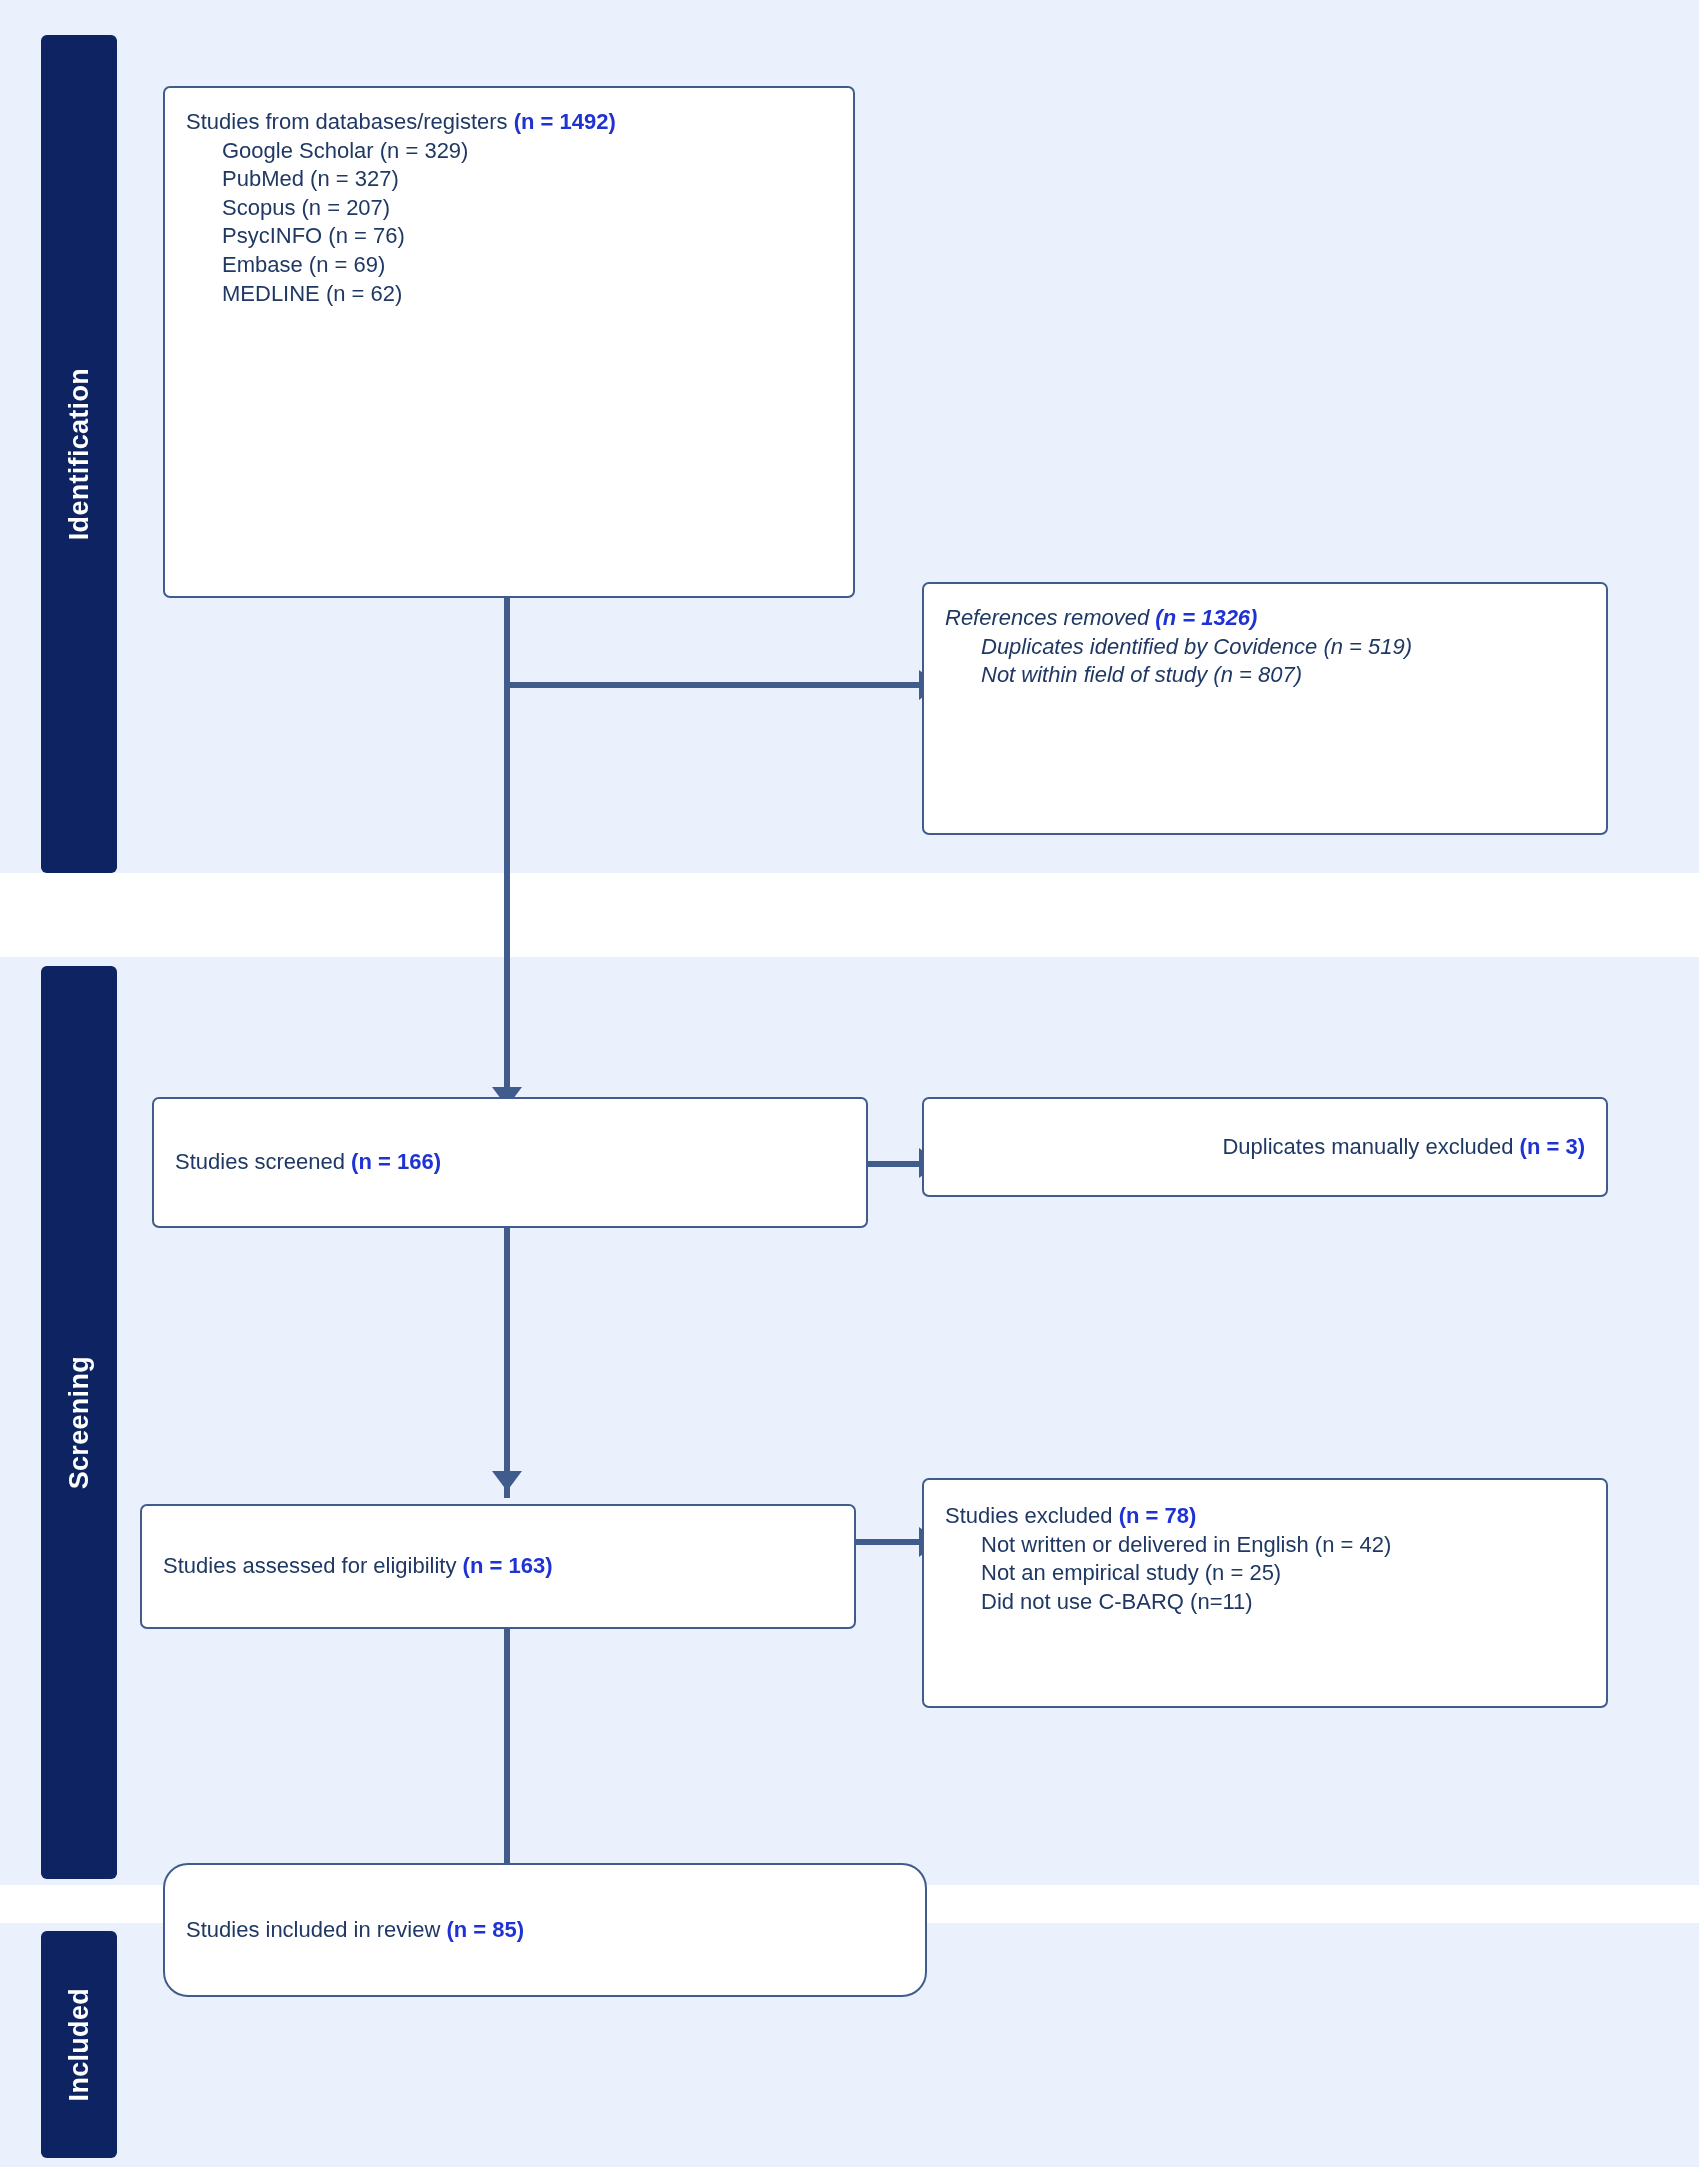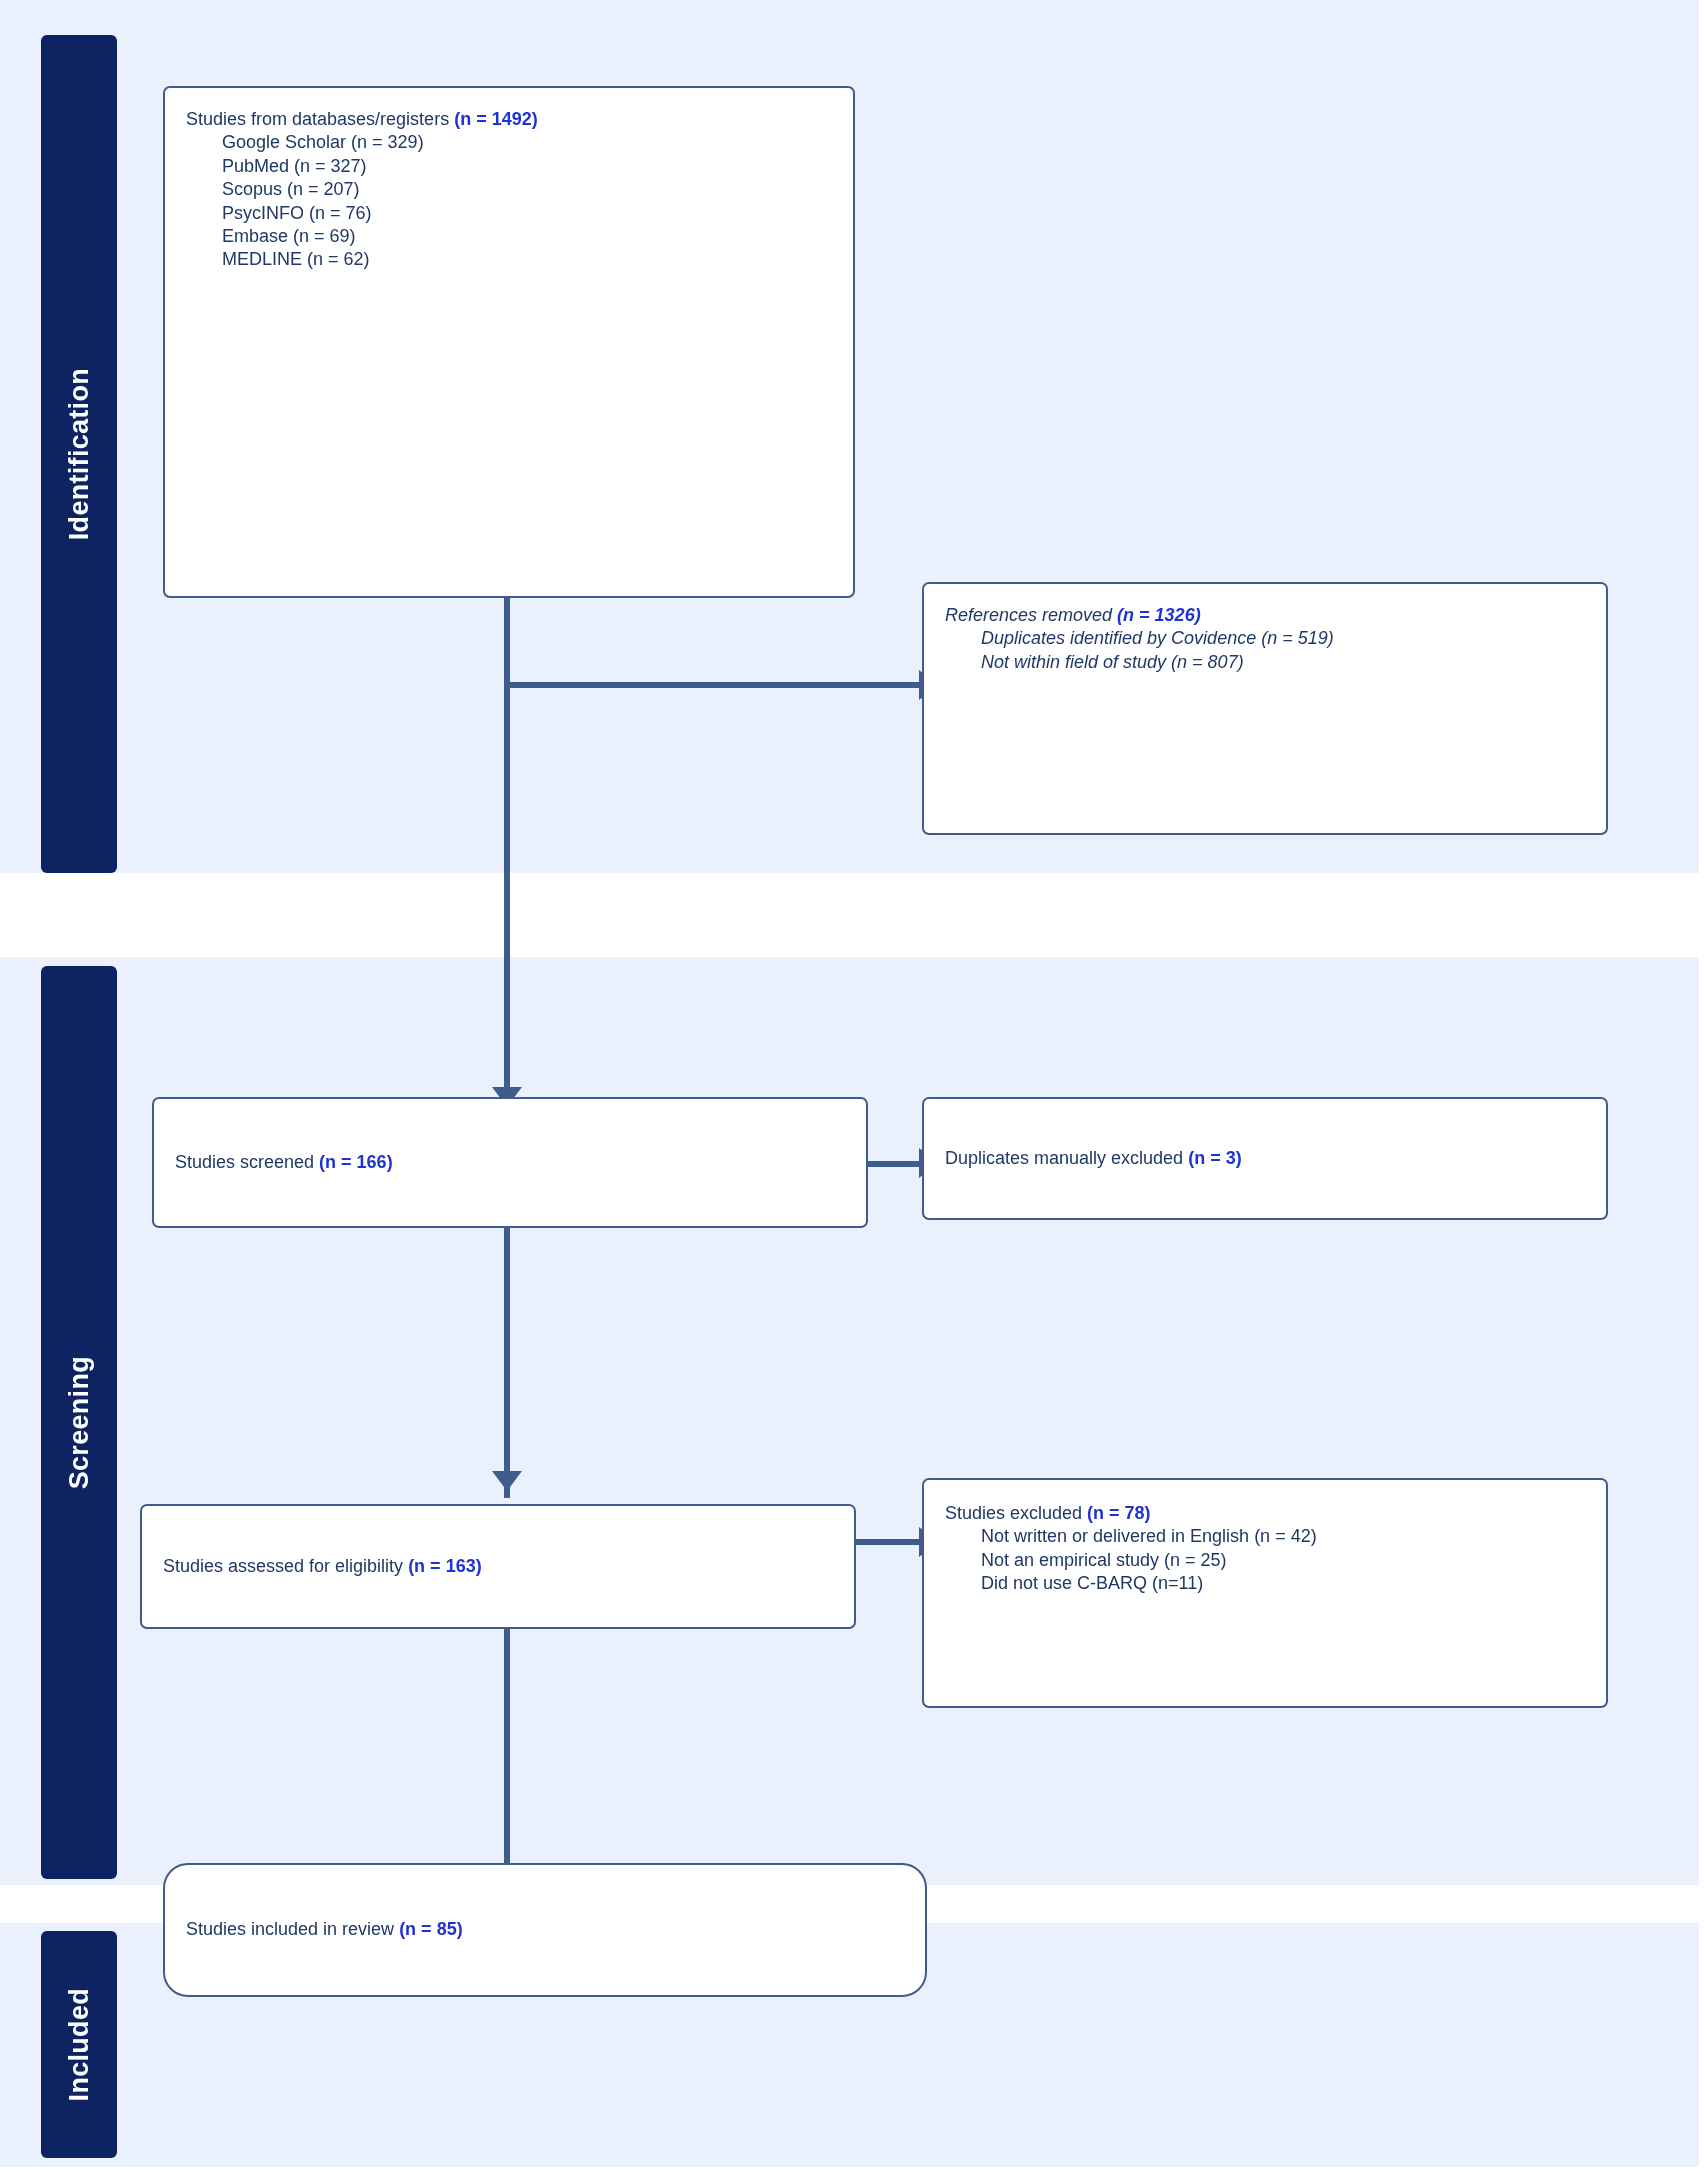--- a/index.html
+++ b/index.html
@@ -46,21 +46,21 @@
 
   
   .node {
     position: absolute;
     background: #ffffff;
     border: 2.9px solid #3f5c8c;
     border-radius: 7px;
     box-sizing: border-box;
     padding: 20px 21px;
     color: #1f3864;
-    font-size: 18px;
+    font-size: 22px;
     line-height: 1.30;
   }
   .node.vcenter {
     display: flex;
     flex-direction: column;
     justify-content: center;
   }
   .node .title {
     margin: 0;
   }
@@ -158,21 +158,21 @@
       <div>Not within field of study (n = 807)</div>
     </div>
   </div>
 
   <div class="node vcenter" style="left:152px; top:1097px; width:716px; height:131px;">
     <p class="title">
       <span>Studies screened </span><span class="accent">(n = 166)</span>
     </p>
   </div>
 
-  <div class="node vcenter" style="left:922px; top:1097px; width:686px; height:123px;">
+  <div class="node vcenter" style="left:922px; top:1097px; width:686px; height:100px;align-items:flex-end;">
     <p class="title">
       <span>Duplicates manually excluded </span><span class="accent">(n = 3)</span>
     </p>
   </div>
 
   <div class="node vcenter" style="left:140px; top:1478px; width:716px; height:125px;margin-top:26px;">
     <p class="title">
       <span>Studies assessed for eligibility </span><span class="accent">(n = 163)</span>
     </p>
   </div>

